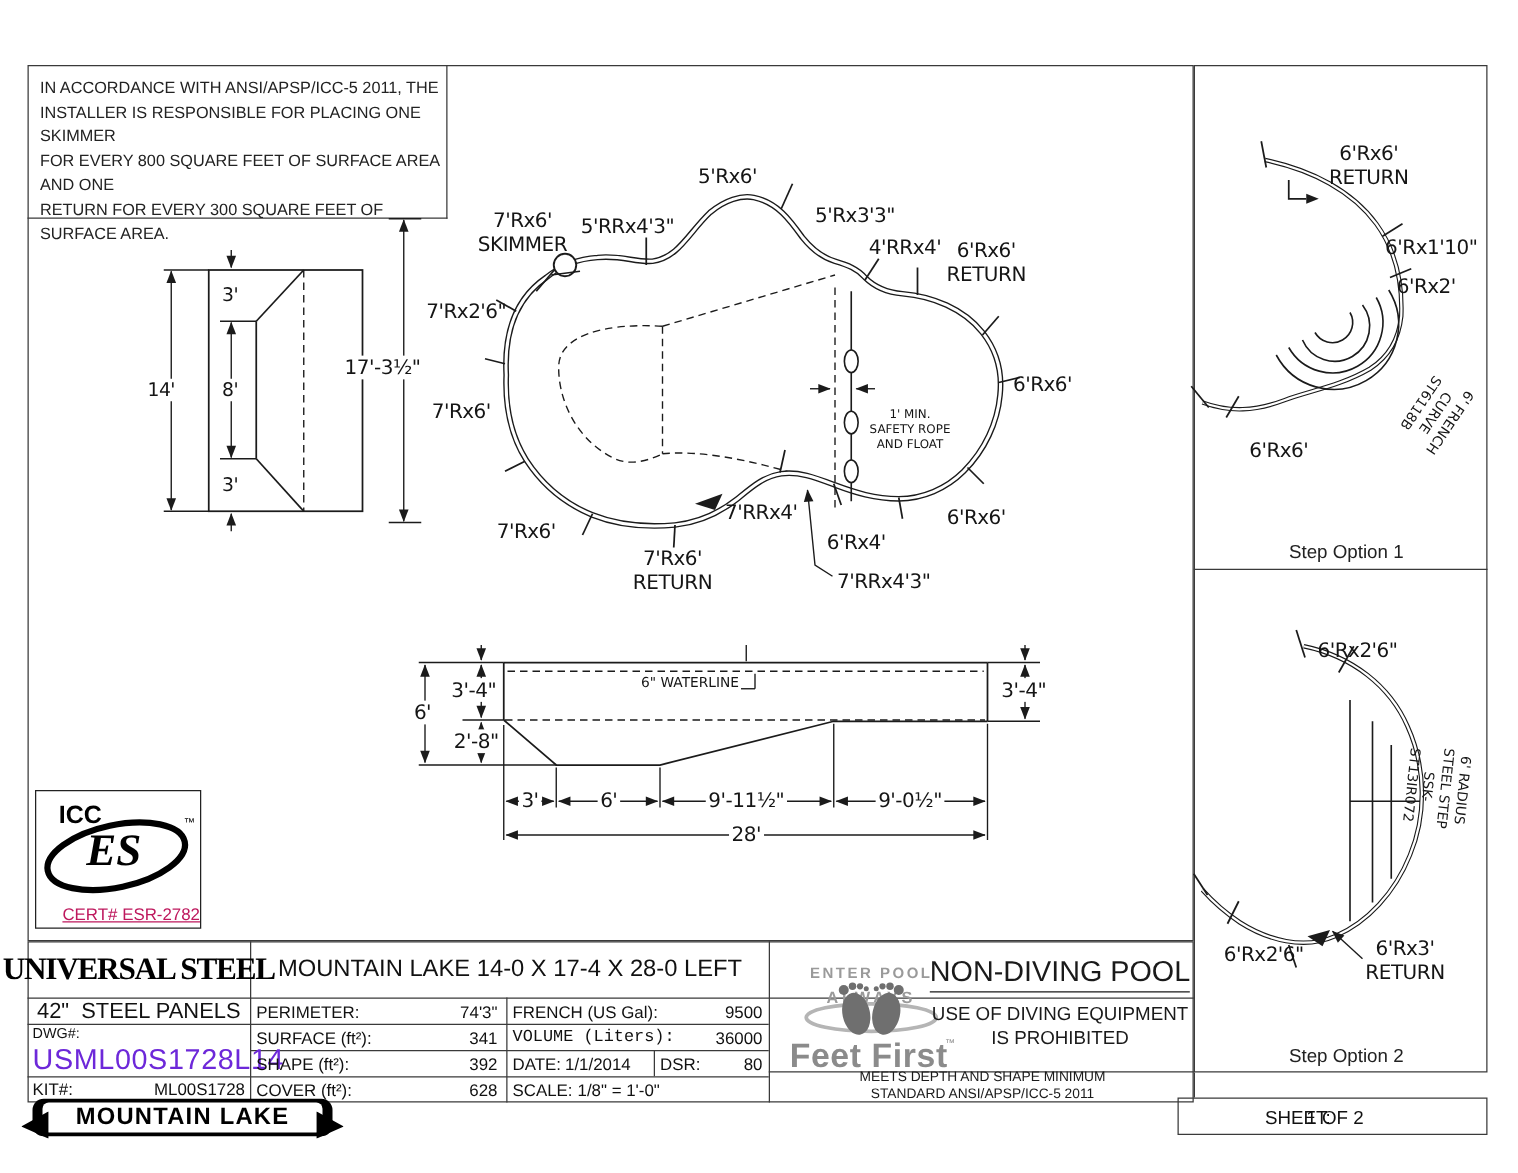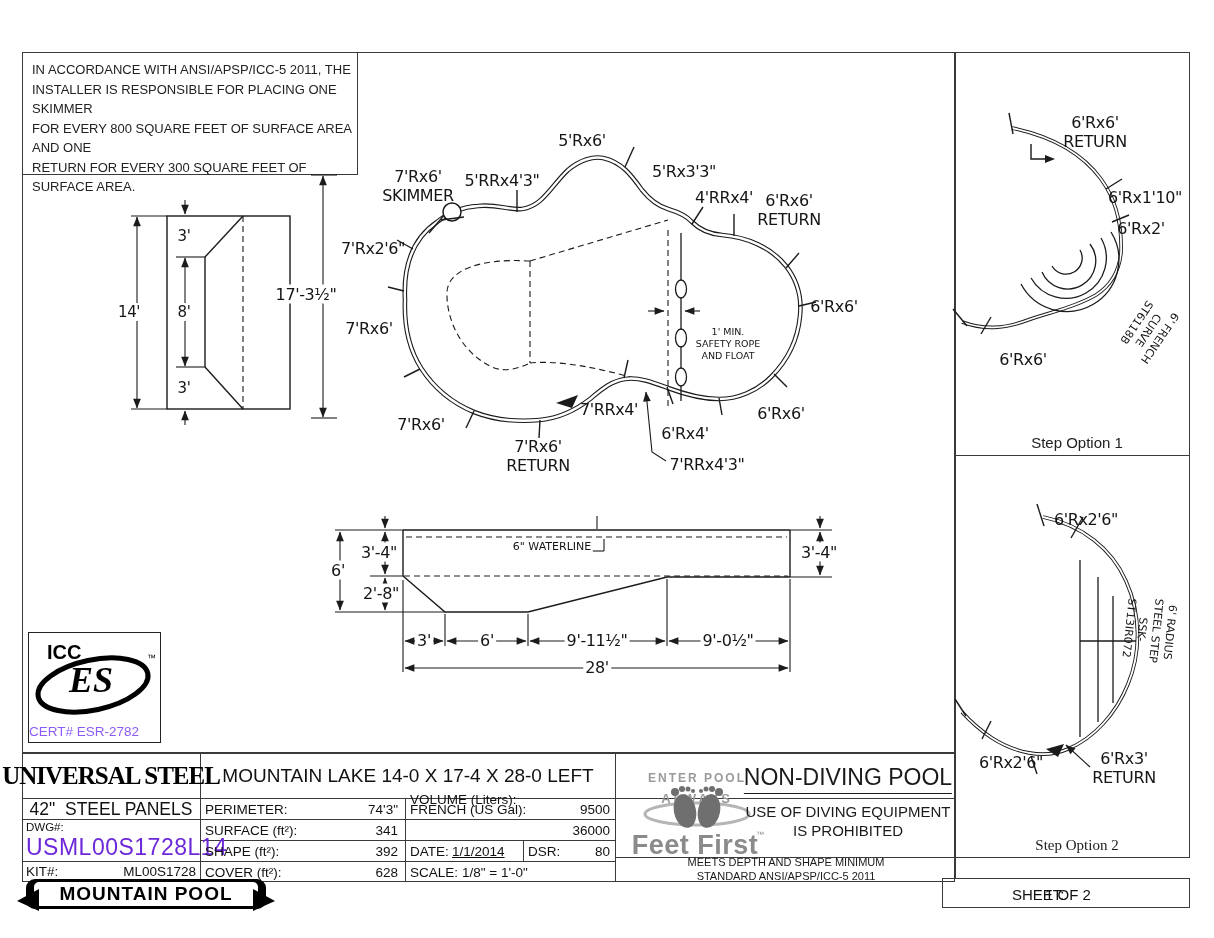--- a/index.html
+++ b/index.html
@@ -293,30 +293,30 @@
   </g>
   <polygon points="1046,749 1064,744 1058,757" fill="#1b1b1b"></polygon>
   <path d="M1066,745 L1090,767" fill="none" stroke="#1b1b1b" stroke-width="1.1" marker-start="url(#m-2)"></path>
 </svg>
 <div class="cadlbl" style="left:1086px;top:520px;">6'Rx2'6"</div>
 <div class="rotlbl" style="left:1149px;top:630px;transform:translate(-50%,-50%) rotate(96deg);">6' RADIUS STEEL STEP
 SSK-ST13IR072</div>
 <div class="cadlbl" style="left:1011px;top:763px;">6'Rx2'6"</div>
 <div class="cadlbl" style="left:1124px;top:768px;">6'Rx3'
 RETURN</div>
-<div class="caption" style="left:1077px;top:845px;font-family:Liberation Serif, serif;">Step Option 2</div>
+<div class="caption" style="left:1077px;top:845px;">Step Option 2</div>
 
 <div class="icc-box">
   <div style="position:absolute;left:18px;top:8px;font:bold 20px 'Liberation Sans',sans-serif;color:#000;">ICC</div>
   <svg width="124" height="64" viewBox="0 0 124 64" style="position:absolute;left:2px;top:20px;">
     <ellipse cx="62" cy="32" rx="56" ry="25" fill="none" stroke="#000" stroke-width="5" transform="rotate(-12 62 32)"></ellipse>
   </svg>
   <div style="position:absolute;left:40px;top:26px;font:bold italic 36px 'Liberation Serif',serif;color:#000;">ES</div>
   <div style="position:absolute;right:4px;top:20px;font:9px 'Liberation Sans',sans-serif;color:#000;">™</div>
-  <div style="position:absolute;left:0;bottom:3px;width:100%;text-align:left;font:13.5px 'Liberation Sans',sans-serif;color:#8b5cf6;">CERT# ESR-2782</div>
+  <div style="position:absolute;left:0;bottom:3px;width:100%;text-align:right;font:13.5px 'Liberation Sans',sans-serif;color:#be185d;text-decoration:underline;">CERT# ESR-2782</div>
 </div>
 
 <div class="vline" style="left:200px;top:753px;height:129px;"></div>
 <div class="vline" style="left:405px;top:798px;height:84px;"></div>
 <div class="vline" style="left:615px;top:753px;height:129px;"></div>
 <div class="vline" style="left:523px;top:840px;height:21px;"></div>
 <div class="hline" style="left:22px;top:798px;width:933px;"></div>
 <div class="hline" style="left:22px;top:819px;width:593px;"></div>
 <div class="hline" style="left:200px;top:840px;width:415px;"></div>
 <div class="hline" style="left:22px;top:861px;width:593px;"></div>
@@ -335,24 +335,24 @@
 <div class="tbv" style="left:298px;top:802px;width:100px;">74'3"</div>
 <div class="tbl" style="left:205px;top:823px;">SURFACE (ft²):</div>
 <div class="tbv" style="left:298px;top:823px;width:100px;">341</div>
 <div class="tbl" style="left:205px;top:844px;">SHAPE (ft²):</div>
 <div class="tbv" style="left:298px;top:844px;width:100px;">392</div>
 <div class="tbl" style="left:205px;top:865px;">COVER (ft²):</div>
 <div class="tbv" style="left:298px;top:865px;width:100px;">628</div>
 
 <div class="tbl" style="left:410px;top:802px;">FRENCH (US Gal):</div>
 <div class="tbv" style="left:510px;top:802px;width:100px;">9500</div>
-<div class="tbl" style="left:410px;top:792px;">VOLUME (Liters):</div>
+<div class="tbl" style="left:410px;top:823px;font-family:Liberation Mono, monospace;">VOLUME (Liters):</div>
 <div class="tbv" style="left:510px;top:823px;width:100px;">36000</div>
 <div class="tbl" style="left:410px;top:844px;">DATE:</div>
-<div class="tbl" style="left:452px;top:844px;text-decoration:underline;">1/1/2014</div>
+<div class="tbl" style="left:452px;top:844px;">1/1/2014</div>
 <div class="tbl" style="left:528px;top:844px;">DSR:</div>
 <div class="tbv" style="left:560px;top:844px;width:50px;">80</div>
 <div class="tbl" style="left:410px;top:865px;">SCALE:</div>
 <div class="tbl" style="left:462px;top:865px;">1/8" = 1'-0"</div>
 
 <div class="ff-arc" style="left:697px;top:764px;margin-top:34px;">ALWAYS</div>
 <div class="ff-arc" style="left:697px;top:778px;font-size:12px;letter-spacing:2px;">ENTER POOL</div>
 <svg width="120" height="54" viewBox="0 0 120 54" style="position:absolute;left:637px;top:784px;">
   <ellipse cx="60" cy="30" rx="52" ry="11" fill="none" stroke="#b5b5b5" stroke-width="3"></ellipse>
   <g fill="#6f6f6f">
@@ -371,17 +371,17 @@
 <div class="ff-name" style="left:695px;top:845px;">Feet First</div>
 <div style="position:absolute;left:756px;top:830px;font:8px 'Liberation Sans',sans-serif;color:#8b8b8b;">™</div>
 
 <div class="nd-title" style="left:848px;top:779px;">NON-DIVING POOL</div>
 <div class="nd-warn" style="left:848px;top:822px;">USE OF DIVING EQUIPMENT
 IS PROHIBITED</div>
 <div class="nd-std" style="left:786px;top:869px;">MEETS DEPTH AND SHAPE MINIMUM
 STANDARD ANSI/APSP/ICC-5 2011</div>
 
 <div class="banner">
-  <div class="inner">MOUNTAIN POOL</div>
+  <div class="inner">MOUNTAIN LAKE</div>
 </div>
 
 <div class="tbl" style="left:1012px;top:886px;font-size:15px;">SHEET:</div>
 <div class="tbl" style="left:1045px;top:886px;font-size:15px;">1 OF 2</div>
 
 </body></html>

